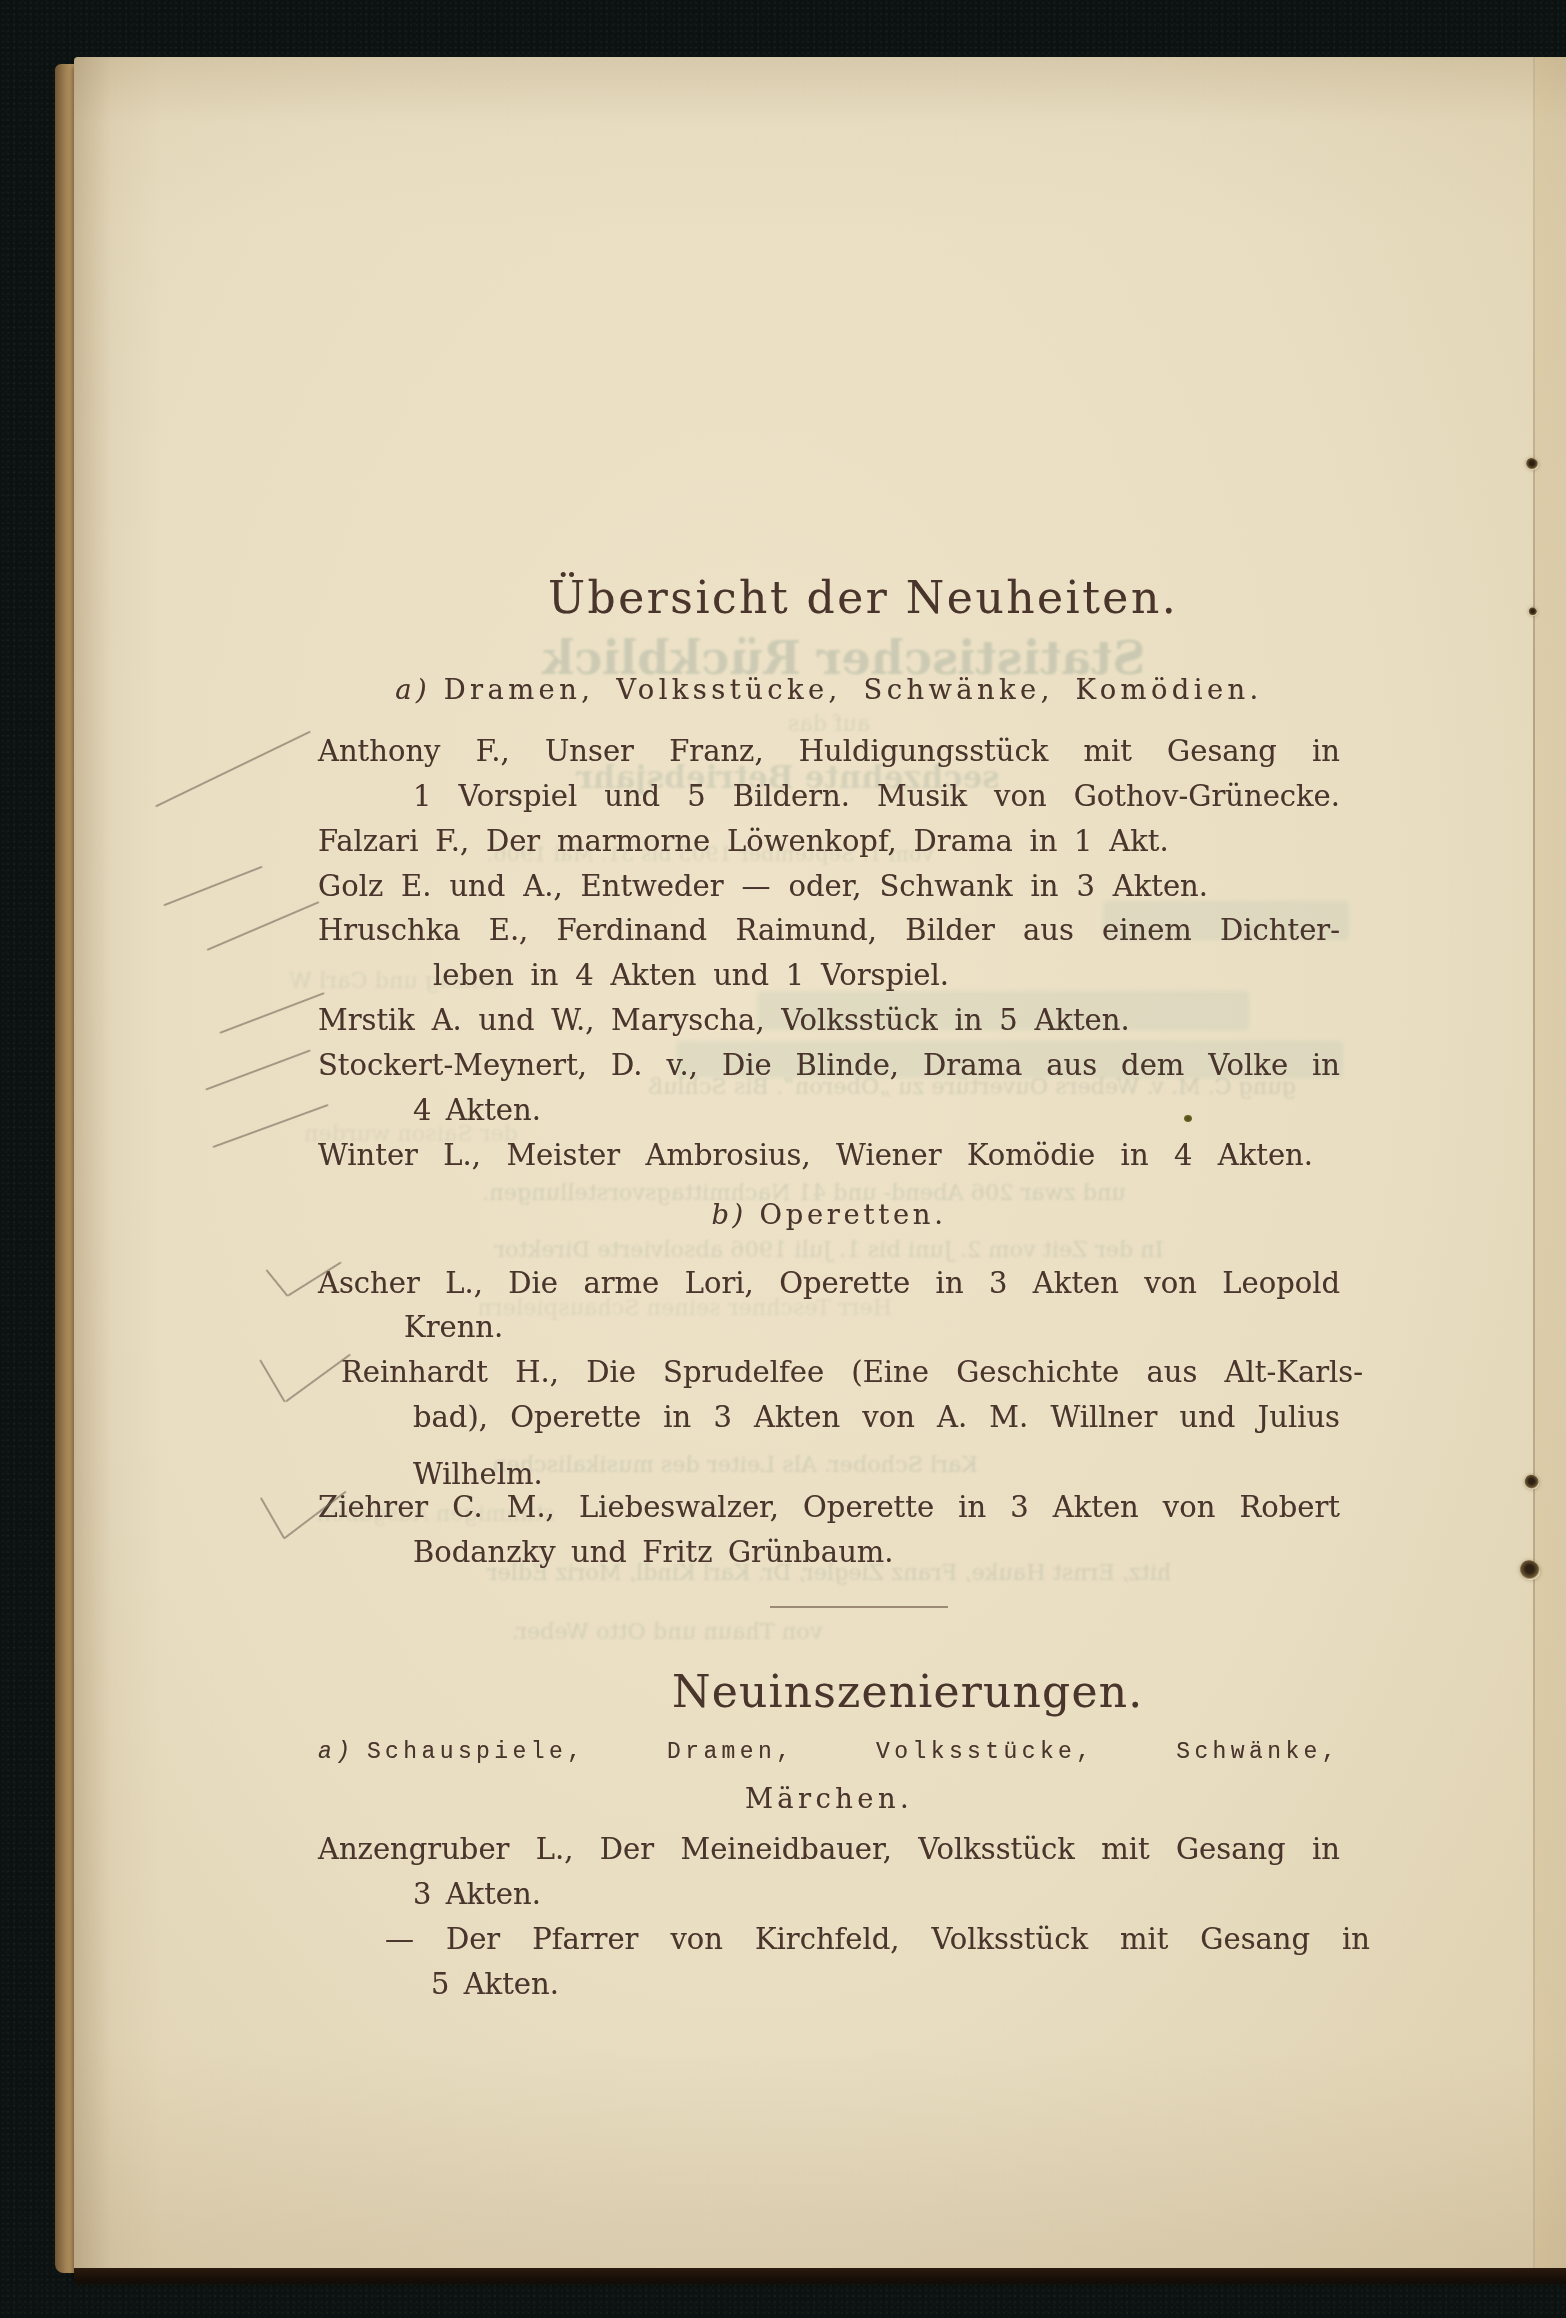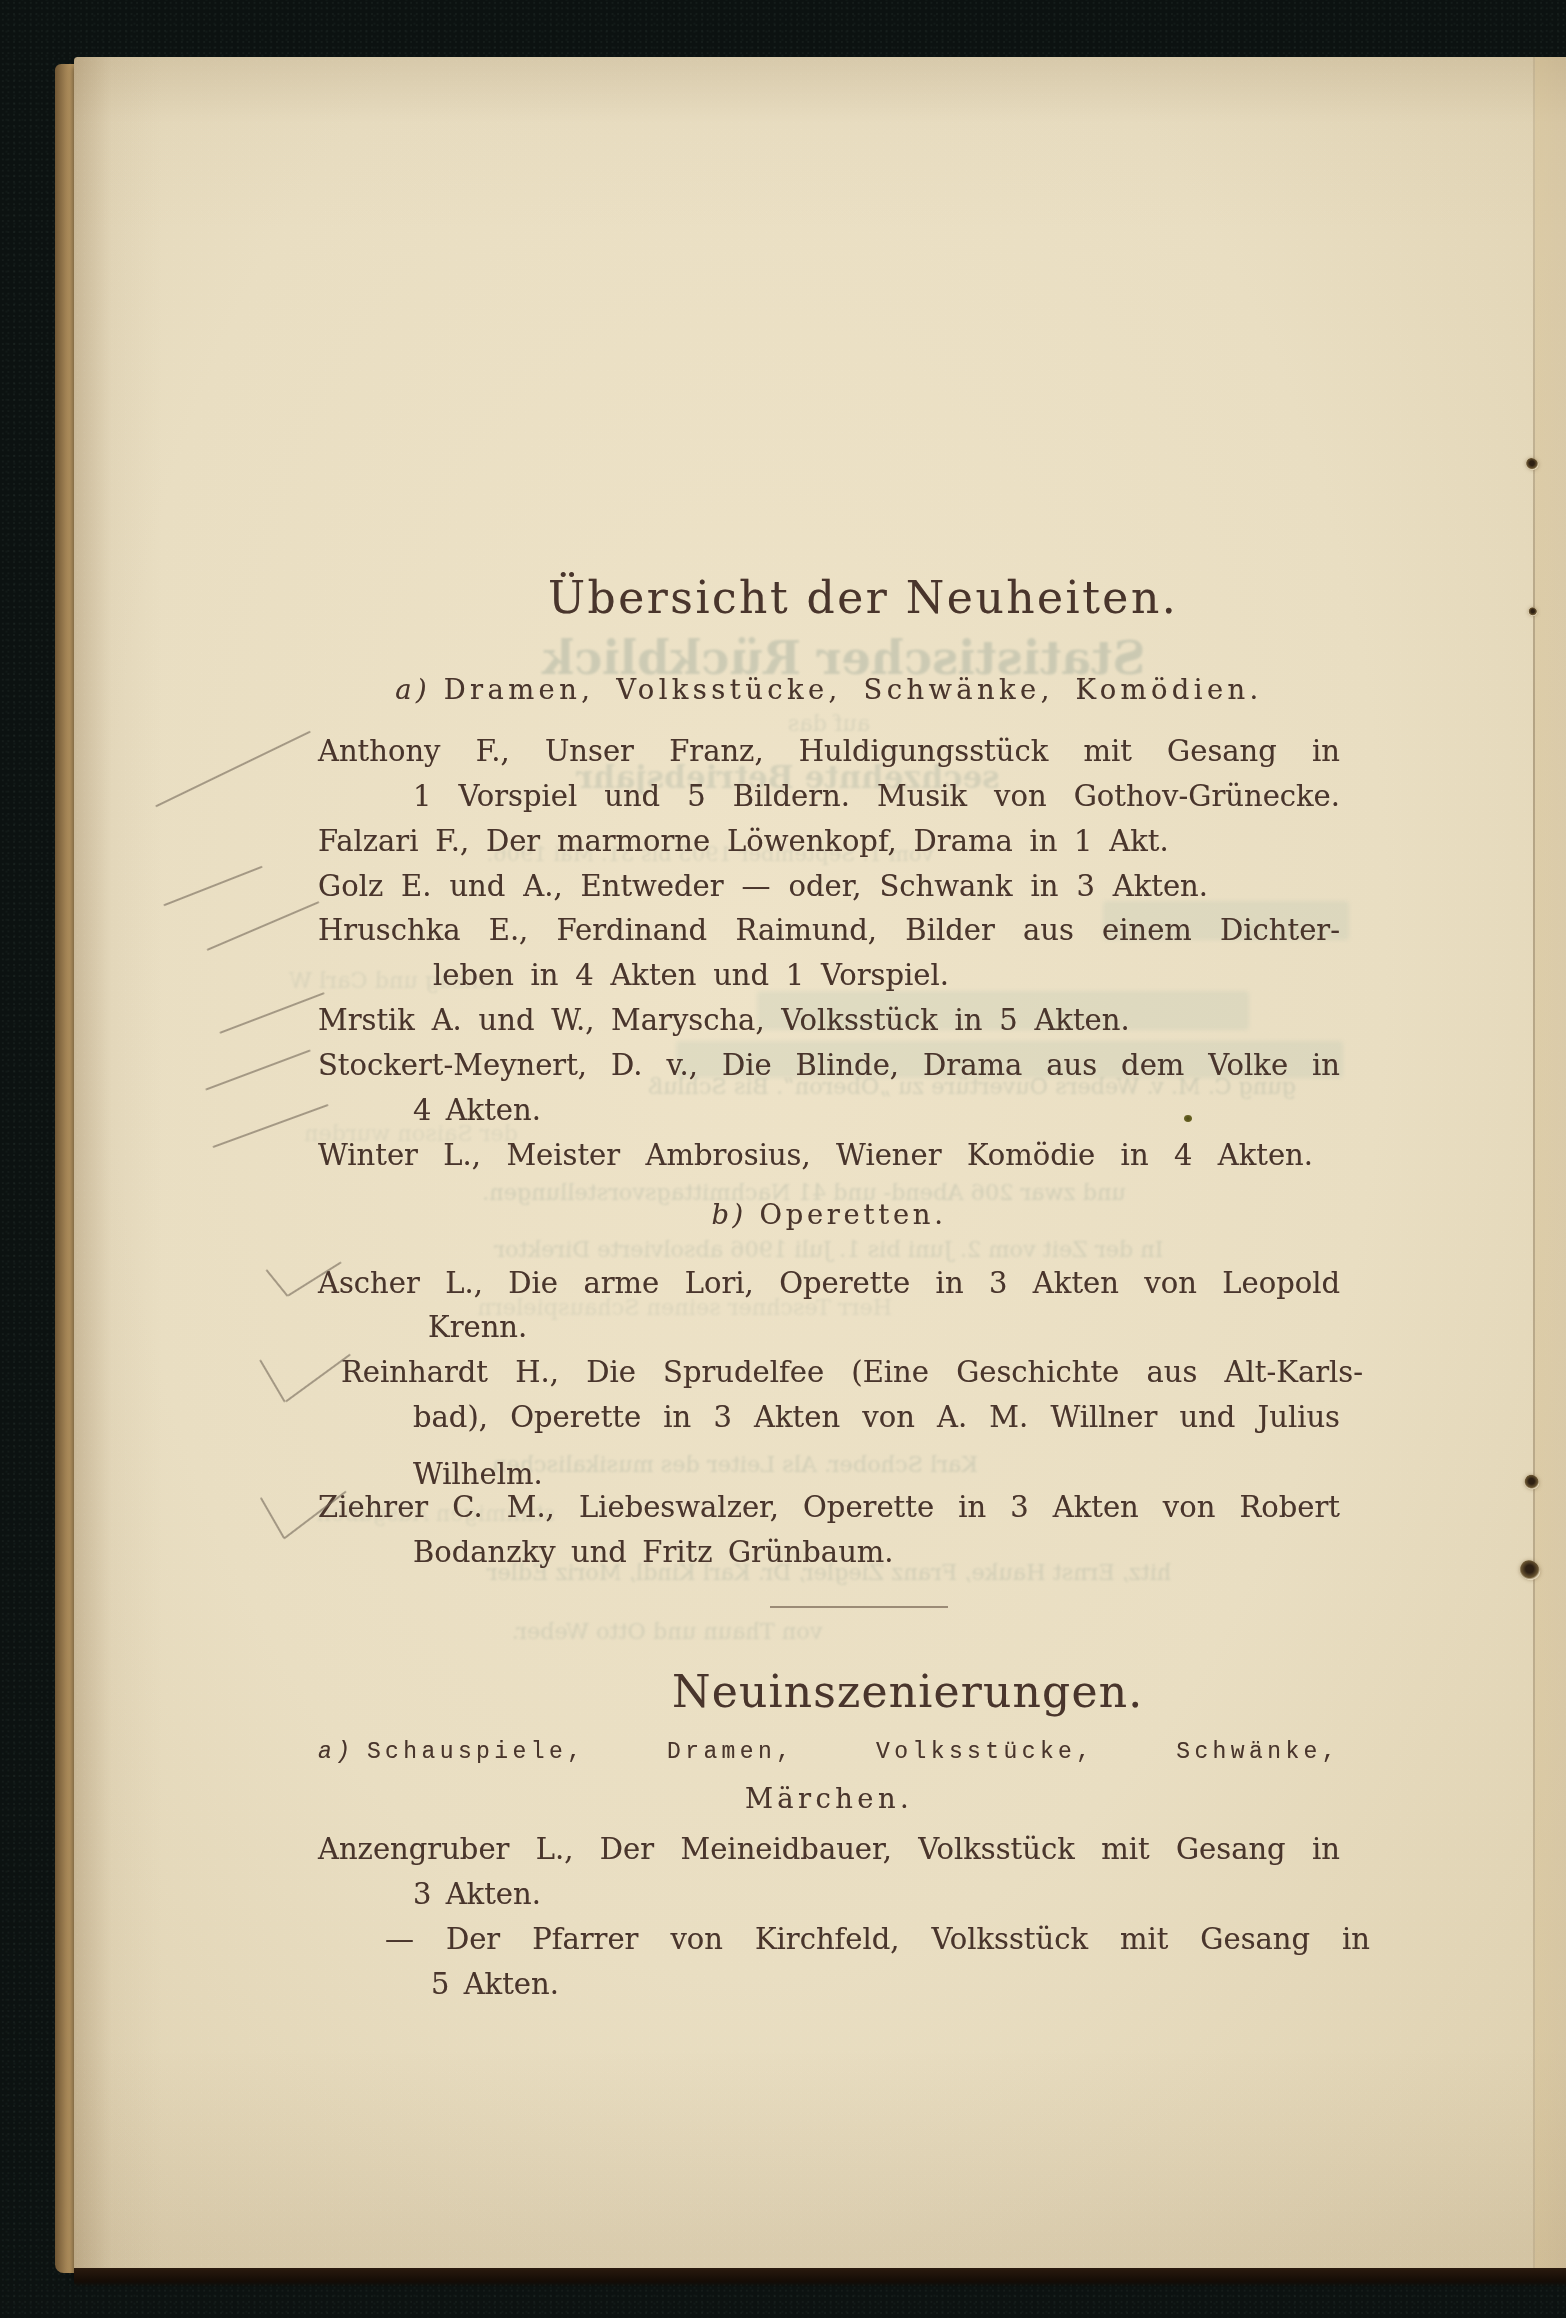--- a/index.html
+++ b/index.html
@@ -97,21 +97,21 @@
       <div class="line" style="left: 318px; top: 824px; font-size: 29px; word-spacing: 7.5px;">Falzari F., Der marmorne Löwenkopf, Drama in 1 Akt.</div>
       <div class="line" style="left: 318px; top: 869px; font-size: 29px; word-spacing: 8.7px;">Golz E. und A., Entweder — oder, Schwank in 3 Akten.</div>
       <div class="line justify" style="left: 318px; top: 913px; font-size: 29px; width: 1022px;">Hruschka E., Ferdinand Raimund, Bilder aus einem Dichter-</div>
       <div class="line" style="left: 413px; top: 958px; font-size: 29px; word-spacing: 7.5px; margin-left: 20px;">leben in 4 Akten und 1 Vorspiel.</div>
       <div class="line" style="left: 318px; top: 1003px; font-size: 29px; word-spacing: 7.5px;">Mrstik A. und W., Maryscha, Volksstück in 5 Akten.</div>
       <div class="line justify" style="left: 318px; top: 1048px; font-size: 29px; width: 1022px;">Stockert-Meynert, D. v., Die Blinde, Drama aus dem Volke in</div>
       <div class="line" style="left: 413px; top: 1093px; font-size: 29px; word-spacing: 5px;">4 Akten.</div>
       <div class="line justify" style="left: 318px; top: 1138px; font-size: 29px; width: 995px;">Winter L., Meister Ambrosius, Wiener Komödie in 4 Akten.</div>
       <div class="line center" style="left: 318px; top: 1199px; font-size: 27.4px; width: 1022px; letter-spacing: 3.7px; word-spacing: 6.2px;"><span class="lead">b)</span>Operetten.</div>
       <div class="line justify" style="left: 318px; top: 1266px; font-size: 29px; width: 1022px;">Ascher L., Die arme Lori, Operette in 3 Akten von Leopold</div>
-      <div class="line" style="left: 428px; top: 1310px; font-size: 29px; word-spacing: 5px;">Krenn.</div>
+      <div class="line" style="left: 404px; top: 1310px; font-size: 29px; word-spacing: 5px;">Krenn.</div>
       <div class="line justify" style="left: 318px; top: 1355px; font-size: 29px; width: 1022px; margin-left: 23px;">Reinhardt H., Die Sprudelfee (Eine Geschichte aus Alt-Karls-</div>
       <div class="line justify" style="left: 413px; top: 1400px; font-size: 29px; width: 927px;">bad), Operette in 3 Akten von A. M. Willner und Julius</div>
       <div class="line" style="left: 413px; top: 1445px; font-size: 29px; word-spacing: 5px; margin-top: 12px;">Wilhelm.</div>
       <div class="line justify" style="left: 318px; top: 1490px; font-size: 29px; width: 1022px;">Ziehrer C. M., Liebeswalzer, Operette in 3 Akten von Robert</div>
       <div class="line" style="left: 413px; top: 1535px; font-size: 29px; word-spacing: 6.2px;">Bodanzky und Fritz Grünbaum.</div>
       <div class="line" style="left: 672px; top: 1666px; font-size: 44px; letter-spacing: 1.2px;">Neuinszenierungen.</div>
       <div class="line justify" style="left: 318px; top: 1739px; font-size: 23px; width: 1022px; letter-spacing: 4.4px; word-spacing: 7.5px; font-family: Liberation Mono, monospace;"><span class="lead">a)</span>Schauspiele, Dramen, Volksstücke, Schwänke,</div>
       <div class="line center" style="left: 318px; top: 1783px; font-size: 27.4px; width: 1022px; letter-spacing: 4.4px;">Märchen.</div>
       <div class="line justify" style="left: 318px; top: 1832px; font-size: 29px; width: 1022px;">Anzengruber L., Der Meineidbauer, Volksstück mit Gesang in</div>
       <div class="line" style="left: 413px; top: 1877px; font-size: 29px; word-spacing: 5px;">3 Akten.</div>

